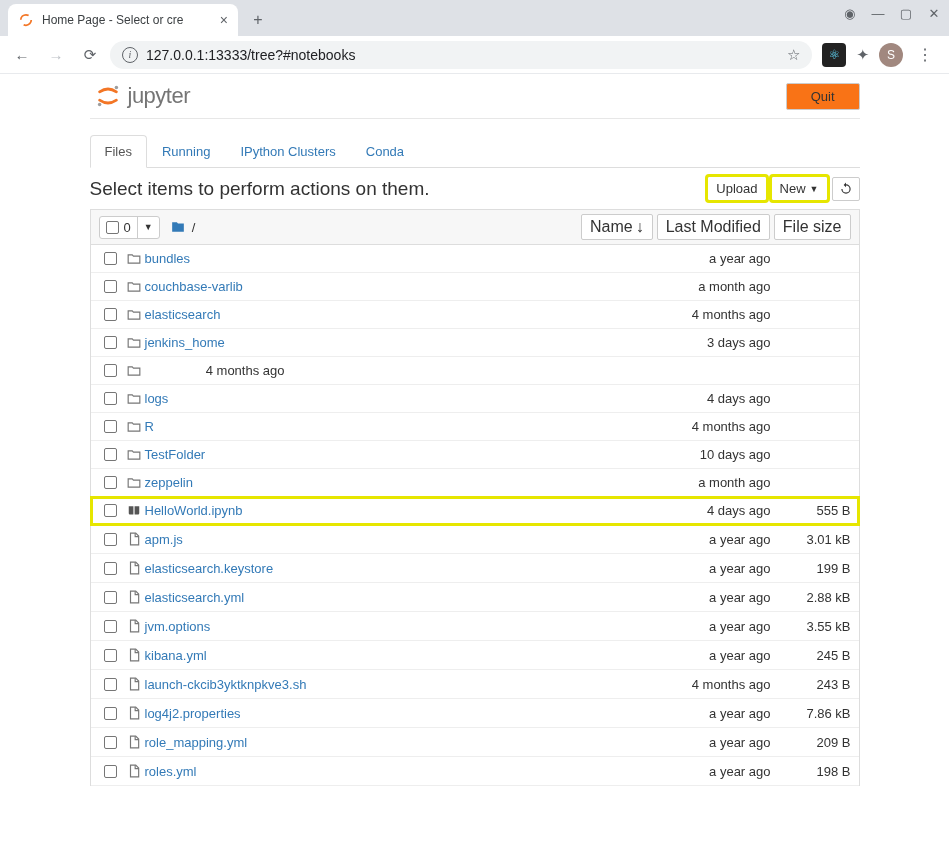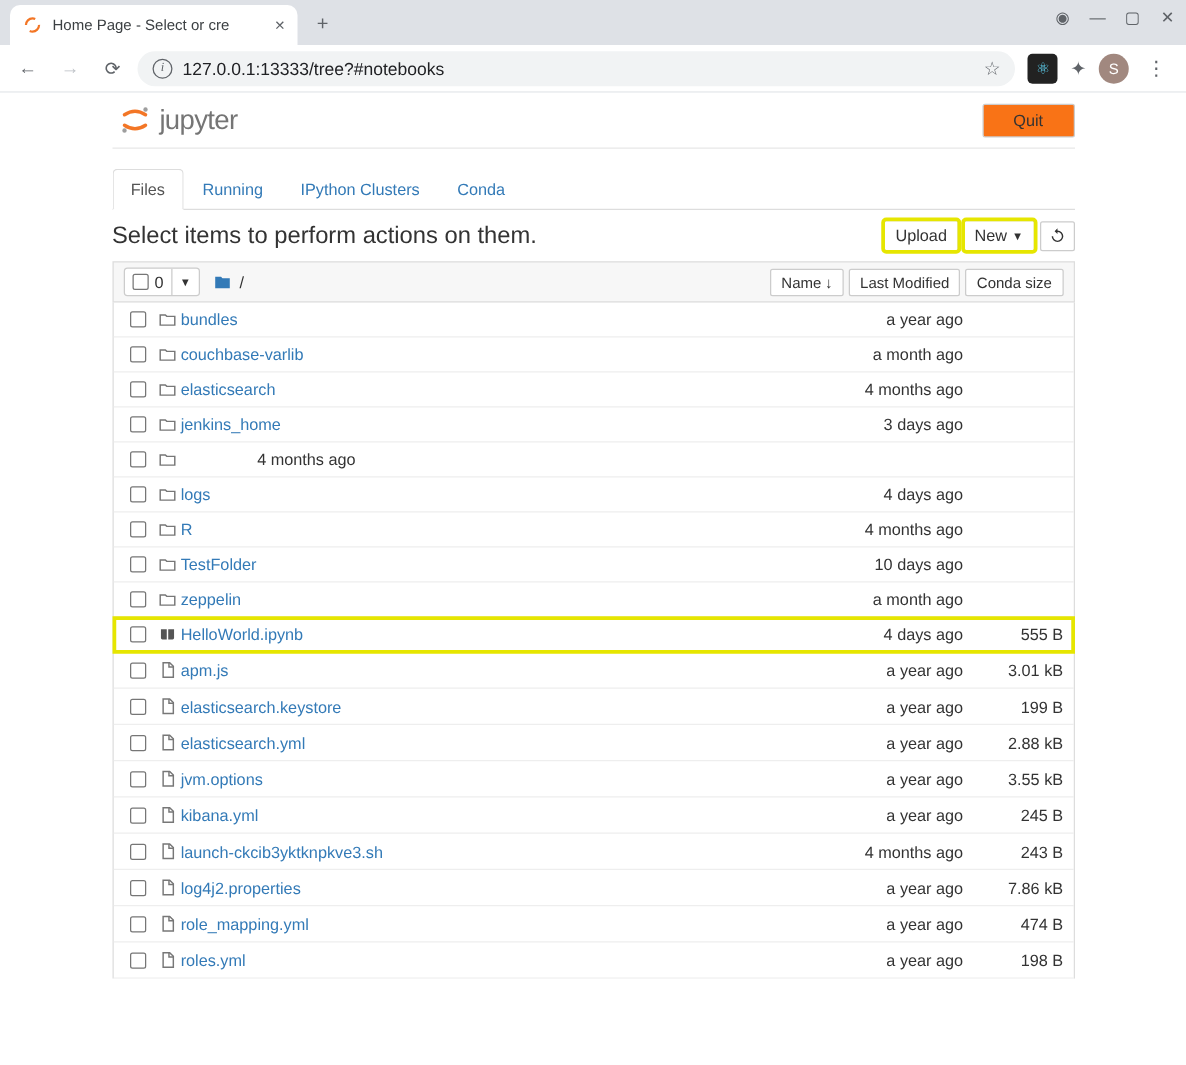--- a/index.html
+++ b/index.html
@@ -48,21 +48,21 @@
 .caret { font-size: 9px; }
 
 .list-header { background: #f7f7f7; border: 1px solid #ddd; display: flex; align-items: center; padding: 4px 8px; }
 .sel-group { display: inline-flex; border: 1px solid #ccc; border-radius: 3px; overflow: hidden; background: #fff; }
 .sel-group .cb-wrap { padding: 3px 6px; display: flex; align-items: center; gap: 5px; }
 .sel-group .dd { border-left: 1px solid #ccc; padding: 3px 6px; display: flex; align-items: center; }
 .checkbox { width: 13px; height: 13px; border: 1px solid #767676; border-radius: 2px; background: #fff; display: inline-block; }
 .breadcrumb { margin-left: 10px; display: flex; align-items: center; gap: 6px; color: #333; }
 .folder-icon-blue { color: #337ab7; font-size: 14px; }
 .col-btns { margin-left: auto; display: flex; gap: 4px; }
-.col-btn { background: #fff; border: 1px solid #ccc; border-radius: 2px; padding: 3px 8px; font-size: 12px; color: #333; display: inline-flex; align-items: center; gap: 3px; }
+.col-btn { background: #fff; border: 1px solid #ccc; border-radius: 2px; padding: 3px 8px; font-size: 16px; color: #333; display: inline-flex; align-items: center; gap: 3px; }
 
 .file-list { border-left: 1px solid #ddd; border-right: 1px solid #ddd; }
 .row { display: flex; align-items: center; padding: 6px 8px; border-bottom: 1px solid #eee; font-size: 13px; }
 .row.highlighted { outline: 3px solid #e6e600; outline-offset: -2px; }
 .row-cb { width: 24px; display: flex; justify-content: center; }
 .row-icon { width: 22px; display: flex; justify-content: center; color: #777; font-size: 14px; }
 .row-name { flex: 1; color: #337ab7; }
 .row-mod { width: 150px; text-align: right; color: #333; padding-right: 10px; }
 .row-size { width: 70px; text-align: right; color: #333; }
 </style>
@@ -160,21 +160,21 @@
           <path fill="#337ab7" d="M10 4H2v16h20V6H12l-2-2z"></path>
         </svg>
       <span>/</span>
     </div>
     <div class="col-btns">
       <button class="col-btn">
         <span>Name</span>
         <span>↓</span>
       </button>
       <button class="col-btn">Last Modified</button>
-      <button class="col-btn">Conda size</button>
+      <button class="col-btn">File size</button>
     </div>
   </div>
 
   <div class="file-list" id="file-list">
       <div class="row">
         <div class="row-cb">
           <span class="checkbox"></span>
         </div>
         <div class="row-icon">
           <svg width="16" height="14" viewBox="0 0 24 24">
@@ -404,21 +404,21 @@
           <span class="checkbox"></span>
         </div>
         <div class="row-icon">
           <svg width="14" height="16" viewBox="0 0 24 24">
             <path fill="none" stroke="#777" stroke-width="2" d="M6 2h9l5 5v15H6z"></path>
             <path fill="none" stroke="#777" stroke-width="2" d="M14 2v6h6"></path>
           </svg>
         </div>
         <a class="row-name">role_mapping.yml</a>
         <div class="row-mod">a year ago</div>
-        <div class="row-size">474 B</div>
+        <div class="row-size">209 B</div>
       </div>
       <div class="row">
         <div class="row-cb">
           <span class="checkbox"></span>
         </div>
         <div class="row-icon">
           <svg width="14" height="16" viewBox="0 0 24 24">
             <path fill="none" stroke="#777" stroke-width="2" d="M6 2h9l5 5v15H6z"></path>
             <path fill="none" stroke="#777" stroke-width="2" d="M14 2v6h6"></path>
           </svg>

